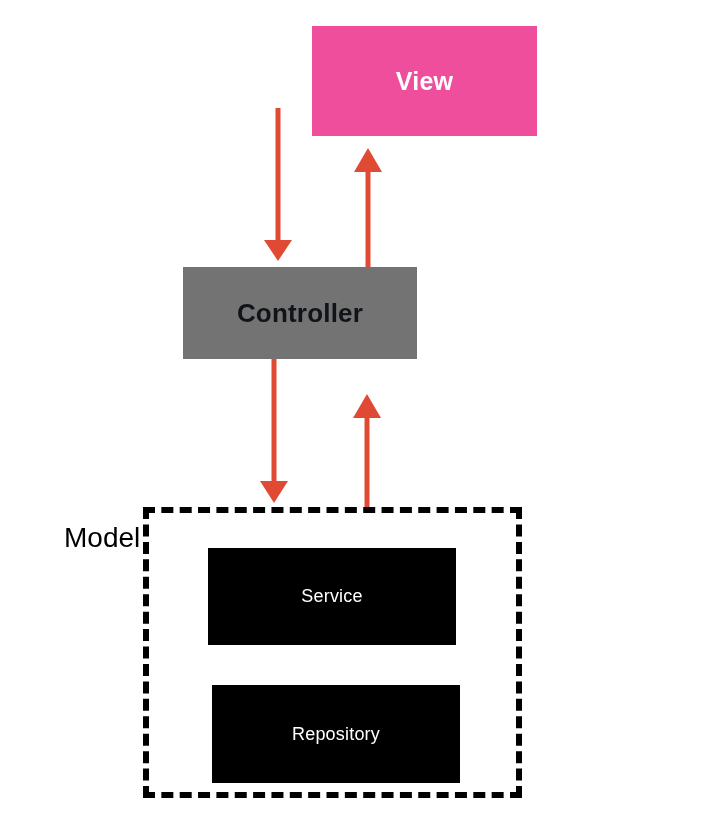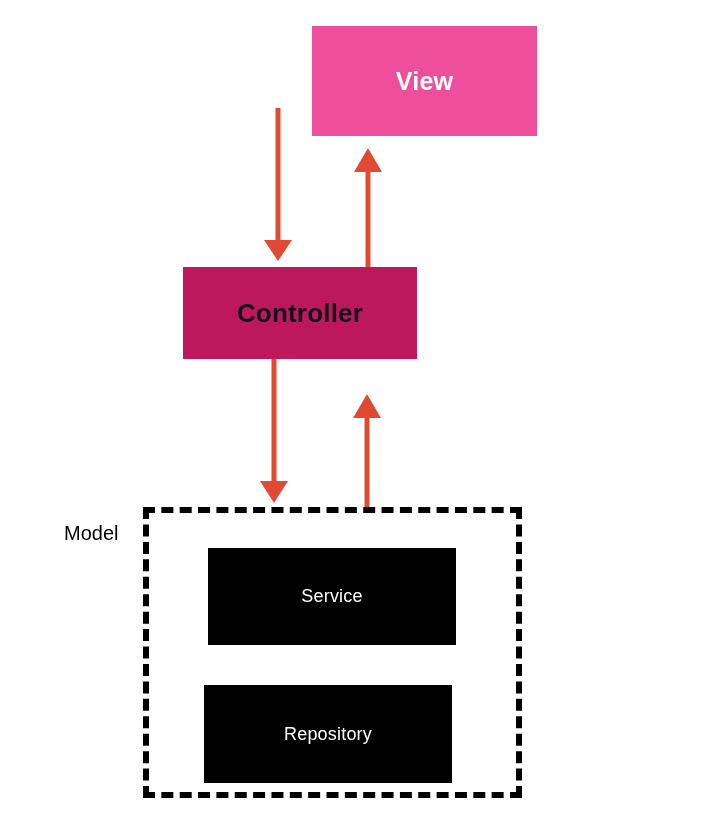--- a/index.html
+++ b/index.html
@@ -46,21 +46,21 @@
     font-size: 25px;
     font-weight: bold;
   }
 
   
   #controller-box {
     left: 183px;
     top: 267px;
     width: 234px;
     height: 92px;
-    background: #be185d;
+    background: #737373;
   }
   #controller-box .node-label {
     color: #10131a;
     font-size: 26px;
     font-weight: bold;
   }
 
   
   #model-container {
     position: absolute;
@@ -70,35 +70,35 @@
     height: 291px;
     box-sizing: border-box;
     border: 6px dashed #000000;
     background: transparent;
   }
 
   #model-label {
     position: absolute;
     left: 64px;
     top: 522px;
-    font-size: 20px;
+    font-size: 28px;
     color: #000000;
     font-family: "Liberation Sans", sans-serif;
   }
 
   
   #service-box {
     left: 208px;
     top: 548px;
     width: 248px;
     height: 97px;
     background: #000000;
   }
   #repository-box {
-    left: 204px;
+    left: 212px;
     top: 685px;
     width: 248px;
     height: 98px;
     background: #000000;
   }
   #service-box .node-label,
   #repository-box .node-label {
     color: #ffffff;
     font-size: 18px;
     font-weight: normal;

